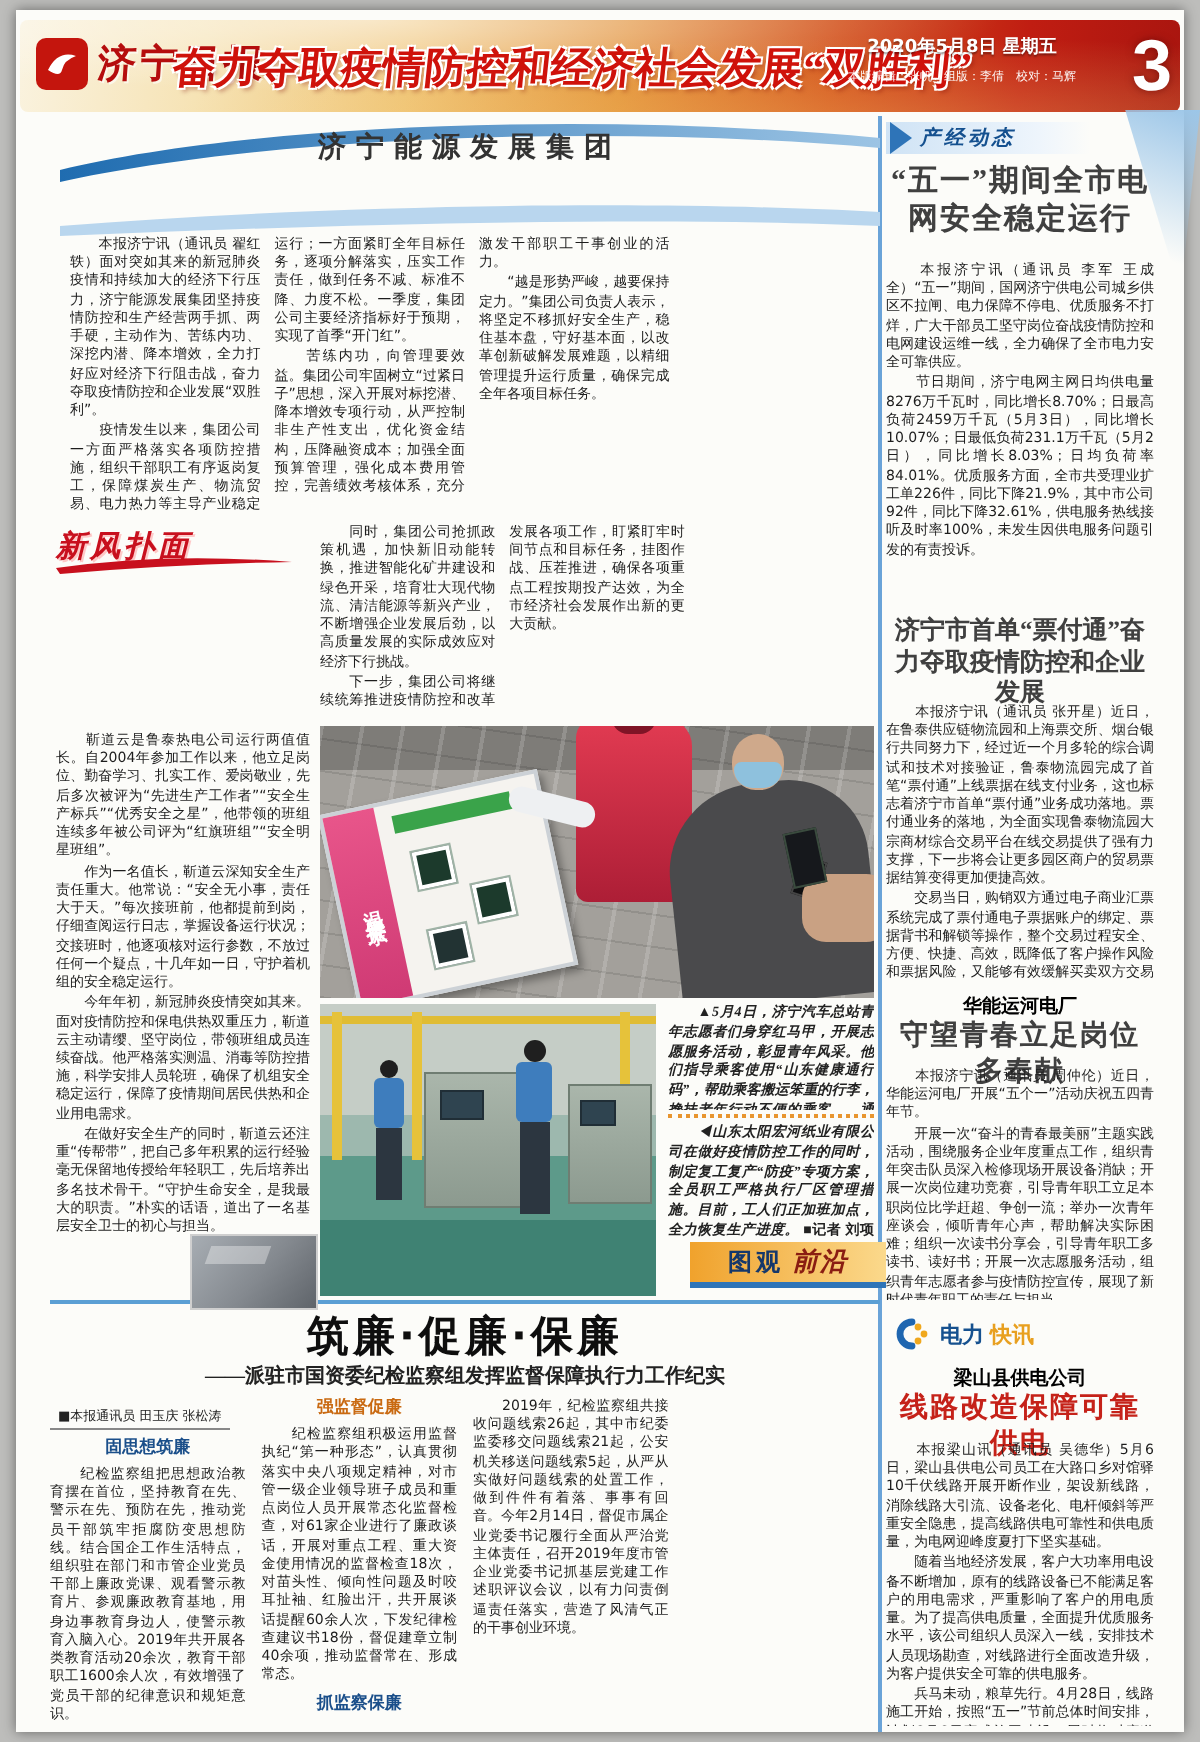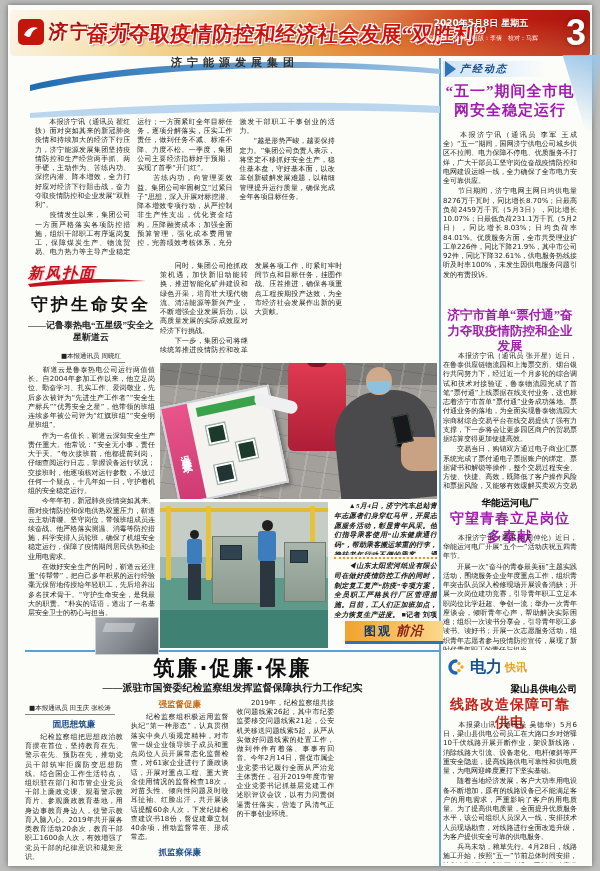--- a/index.html
+++ b/index.html
@@ -24,21 +24,21 @@
   .date-line{font-size:9px;font-weight:bold;text-shadow:0 1px 1px rgba(0,0,0,.4);}
   .credits-line{font-size:6px;margin-top:4px;opacity:.95;}
   .pageno{right:4px;top:2px;font-size:36px;font-weight:900;color:#ffffff;text-shadow:0 0 4px rgba(80,0,0,.55);font-family:"Liberation Sans",sans-serif;}
   .wedge{left:548px;top:50px;width:44px;height:92px;background:linear-gradient(200deg,#9cc6e8 0%,rgba(156,198,232,0) 75%);clip-path:polygon(100% 0,15% 0,78% 100%);}
   
   .vrule{left:431px;top:53px;width:2px;height:808px;background:#6aa3d8;}
   .hrule{left:17px;top:645px;width:415px;height:2px;background:#5b9fd4;}
   
   .headzone{left:22px;top:50px;width:410px;height:64px;text-align:center;}
   .headzone svg{position:absolute;left:0;top:0;}
-  .kicker{position:relative;font-size:11px;letter-spacing:5px;color:#333;font-weight:bold;font-family:"Liberation Serif",serif;}
+  .kicker{position:relative;margin-top:10px;font-size:14px;letter-spacing:5px;color:#333;font-weight:bold;font-family:"Liberation Serif",serif;}
   .mainhead{position:relative;font-size:26px;font-weight:900;color:#0d0d0d;letter-spacing:1px;font-family:"Liberation Sans",sans-serif;margin-top:1px;white-space:nowrap;}
   .smalltext{font-size:7px;line-height:1.32;text-align:justify;color:#1d1d1d;overflow:hidden;}
   .smalltext p{margin:0 0 1px 0;}
   .topbody{left:27px;top:113px;width:402px;height:143px;column-count:4;column-gap:7px;column-fill:auto;}
   .topbody2{left:152px;top:257px;width:277px;height:97px;column-count:3;column-gap:7px;column-fill:auto;}
   
   .ribbon{left:20px;top:258px;width:132px;height:24px;}
   .ribbon-text{font-family:"Liberation Serif",serif;font-style:italic;font-weight:900;font-size:15px;color:#c8101e;letter-spacing:2px;text-shadow:1px 1px 0 rgba(255,180,180,.7);}
   .ribbon svg{position:absolute;left:0;top:15px;}
   .feat-head{left:17px;top:288px;width:132px;text-align:center;}
@@ -91,30 +91,30 @@
   .int-sub{left:17px;top:676px;width:415px;text-align:center;font-size:10px;font-weight:bold;color:#222;font-family:"Liberation Serif",serif;}
   .intbody{left:17px;top:694px;width:415px;height:164px;column-count:4;column-gap:8px;column-fill:auto;}
   .subhead{text-align:center;font-size:8.5px;font-weight:900;margin:4px 0 3px 0;}
   .subhead.navy{color:#1b4f8a;} .subhead.orange{color:#c96a12;}
   .int-byline{margin-bottom:3px;}
   
   .sb{left:435px;width:134px;}
   .seclabel{top:56px;height:16px;display:flex;align-items:center;gap:4px;background:linear-gradient(90deg,#cfe3f5,#eef5fc 75%,rgba(255,255,255,0));padding-left:2px;width:100px;}
   .tri{width:0;height:0;border-left:11px solid #2e74b8;border-top:8px solid transparent;border-bottom:8px solid transparent;}
   .seclabel span{font-size:10px;font-weight:900;color:#14508f;letter-spacing:2px;font-style:italic;}
-  .sb-head{font-family:"Liberation Serif",serif;font-weight:900;text-align:center;color:#a21caf;line-height:1.25;}
+  .sb-head{font-family:"Liberation Serif",serif;font-weight:900;text-align:center;color:#404040;line-height:1.25;}
   .h1a{top:77px;font-size:15px;letter-spacing:1px;}
   .h2a{top:303px;font-size:12.5px;}
   .h3k{top:492px;font-size:9.5px;font-weight:900;text-align:center;font-family:"Liberation Serif",serif;}
   .h3a{top:505px;font-size:14px;letter-spacing:1px;}
-  .h4k{top:678px;font-size:9.5px;font-weight:900;text-align:right;font-family:"Liberation Serif",serif;}
+  .h4k{top:678px;font-size:9.5px;font-weight:900;text-align:center;font-family:"Liberation Serif",serif;}
   .h4a{top:691px;font-size:14px;color:#c52219;letter-spacing:1px;}
   .b1{top:126px;height:164px;} .b2{top:347px;height:140px;} .b3{top:529px;height:116px;} .b4{top:716px;height:142px;}
   .powerlabel{top:652px;height:20px;display:flex;align-items:center;gap:3px;padding-left:4px;}
-  .powerlabel .pa{font-size:16px;font-weight:900;color:#16518f;}
+  .powerlabel .pa{font-size:11px;font-weight:900;color:#16518f;}
   .powerlabel .pb{font-size:11px;font-weight:900;color:#e8a020;}
 </style>
 </head>
 <body>
 
 <div class="page">
 
   <div class="abs banner">
     <div class="shine"></div>
     <div class="abs masthead">
@@ -160,25 +160,20 @@
     <p>　　同时，集团公司抢抓政策机遇，加快新旧动能转换，推进智能化矿井建设和绿色开采，培育壮大现代物流、清洁能源等新兴产业，不断增强企业发展后劲，以高质量发展的实际成效应对经济下行挑战。</p>
     <p>　　下一步，集团公司将继续统筹推进疫情防控和改革发展各项工作，盯紧盯牢时间节点和目标任务，挂图作战、压茬推进，确保各项重点工程按期投产达效，为全市经济社会发展作出新的更大贡献。</p>
   </div>
 
   <div class="abs ribbon">
     <span class="ribbon-text">新风扑面</span>
     <svg width="120" height="10" viewBox="0 0 120 10">
       <path d="M0 6 Q 55 -2 118 3 Q 60 4 2 9 Z" fill="#c8101e"></path>
     </svg>
   </div>
-  <div class="abs feat-head">
-    <div class="feat-title">守护生命安全</div>
-    <div class="feat-sub">——记鲁泰热电“五星级”安全之星靳道云</div>
-    <div><span class="byline">■本报通讯员 周晓红</span></div>
-  </div>
   <div class="abs smalltext featbody">
     <p>　　靳道云是鲁泰热电公司运行两值值长。自2004年参加工作以来，他立足岗位、勤奋学习、扎实工作、爱岗敬业，先后多次被评为“先进生产工作者”“安全生产标兵”“优秀安全之星”，他带领的班组连续多年被公司评为“红旗班组”“安全明星班组”。</p>
     <p>　　作为一名值长，靳道云深知安全生产责任重大。他常说：“安全无小事，责任大于天。”每次接班前，他都提前到岗，仔细查阅运行日志，掌握设备运行状况；交接班时，他逐项核对运行参数，不放过任何一个疑点，十几年如一日，守护着机组的安全稳定运行。</p>
     <p>　　今年年初，新冠肺炎疫情突如其来。面对疫情防控和保电供热双重压力，靳道云主动请缨、坚守岗位，带领班组成员连续奋战。他严格落实测温、消毒等防控措施，科学安排人员轮班，确保了机组安全稳定运行，保障了疫情期间居民供热和企业用电需求。</p>
     <p>　　在做好安全生产的同时，靳道云还注重“传帮带”，把自己多年积累的运行经验毫无保留地传授给年轻职工，先后培养出多名技术骨干。“守护生命安全，是我最大的职责。”朴实的话语，道出了一名基层安全卫士的初心与担当。</p>
   </div>
   <div class="abs inset">
     <div class="glare"></div>
   </div>
 

